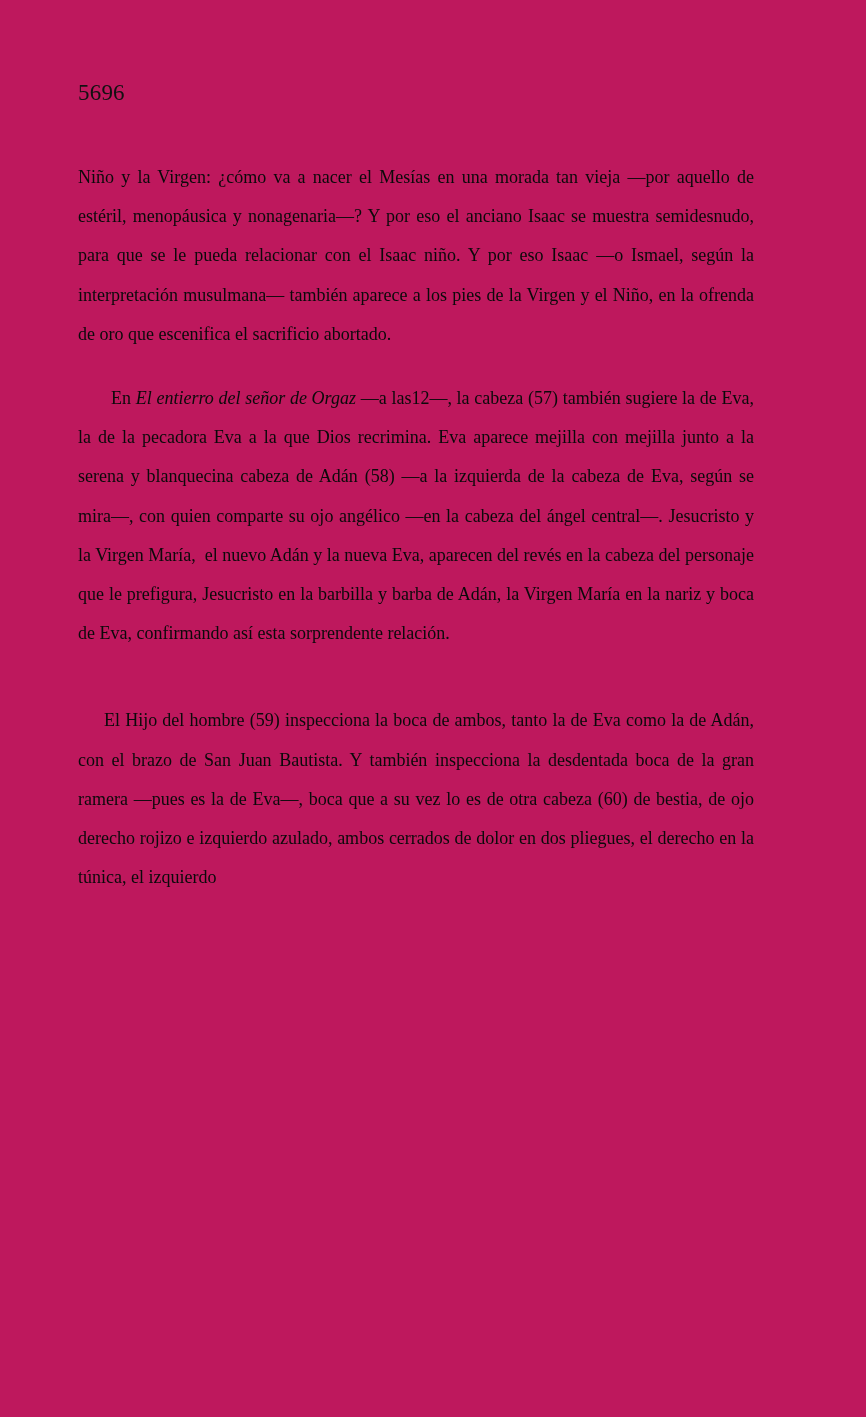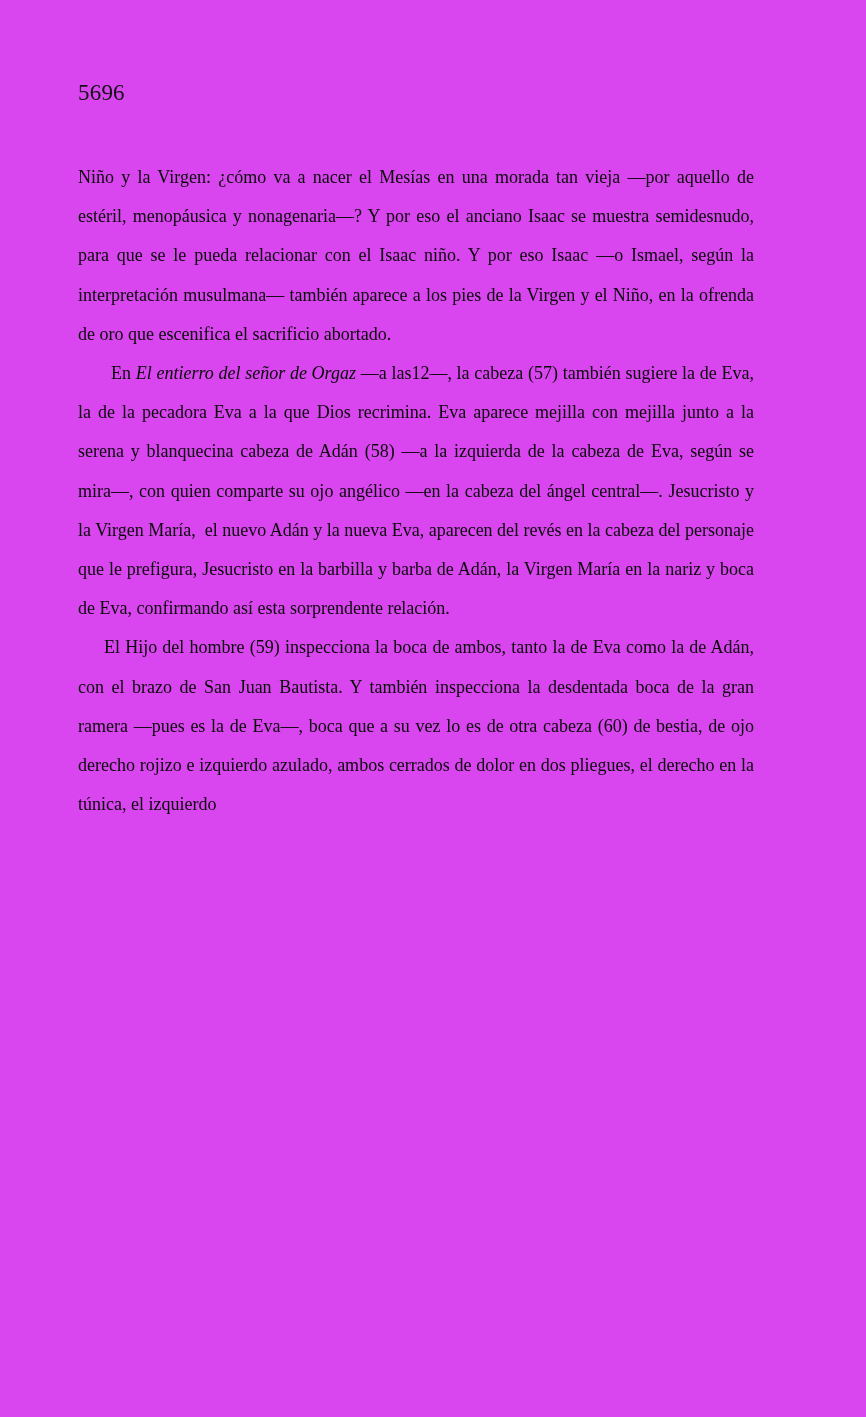--- a/index.html
+++ b/index.html
@@ -11,21 +11,21 @@
     height: 1417px;
     background: #ffffff;
     font-family: "Liberation Serif", "DejaVu Serif", serif;
     color: #000000;
     overflow: hidden;
   }
   .page {
     position: relative;
     width: 866px;
     height: 1417px;
-    background: #d946ef;
+    background: #be185d;
     box-sizing: border-box;
   }
   .folio {
     position: absolute;
     left: 78px;
     top: 79px;
     font-size: 23px;
     line-height: 28px;
     letter-spacing: 0.2px;
     color: #111111;
@@ -46,22 +46,22 @@
     text-justify: inter-word;
     word-spacing: 0px;
     color: #0a0a0a;
     white-space: pre-wrap;
     hyphens: none;
     -webkit-hyphens: none;
   }
   p.para:last-child {
     text-align-last: left;
   }
-  p.indent-a { text-indent: 33px; }
-  p.indent-b { text-indent: 26px; }
+  p.indent-a { text-indent: 33px; margin-top: 25px; }
+  p.indent-b { text-indent: 26px; margin-top: 48px; }
   .title-italic {
     font-style: italic;
   }
 </style>
 </head>
 <body style="background: rgb(255, 255, 255);">
 
 <div class="page">
 
   <div class="folio">5696</div>

